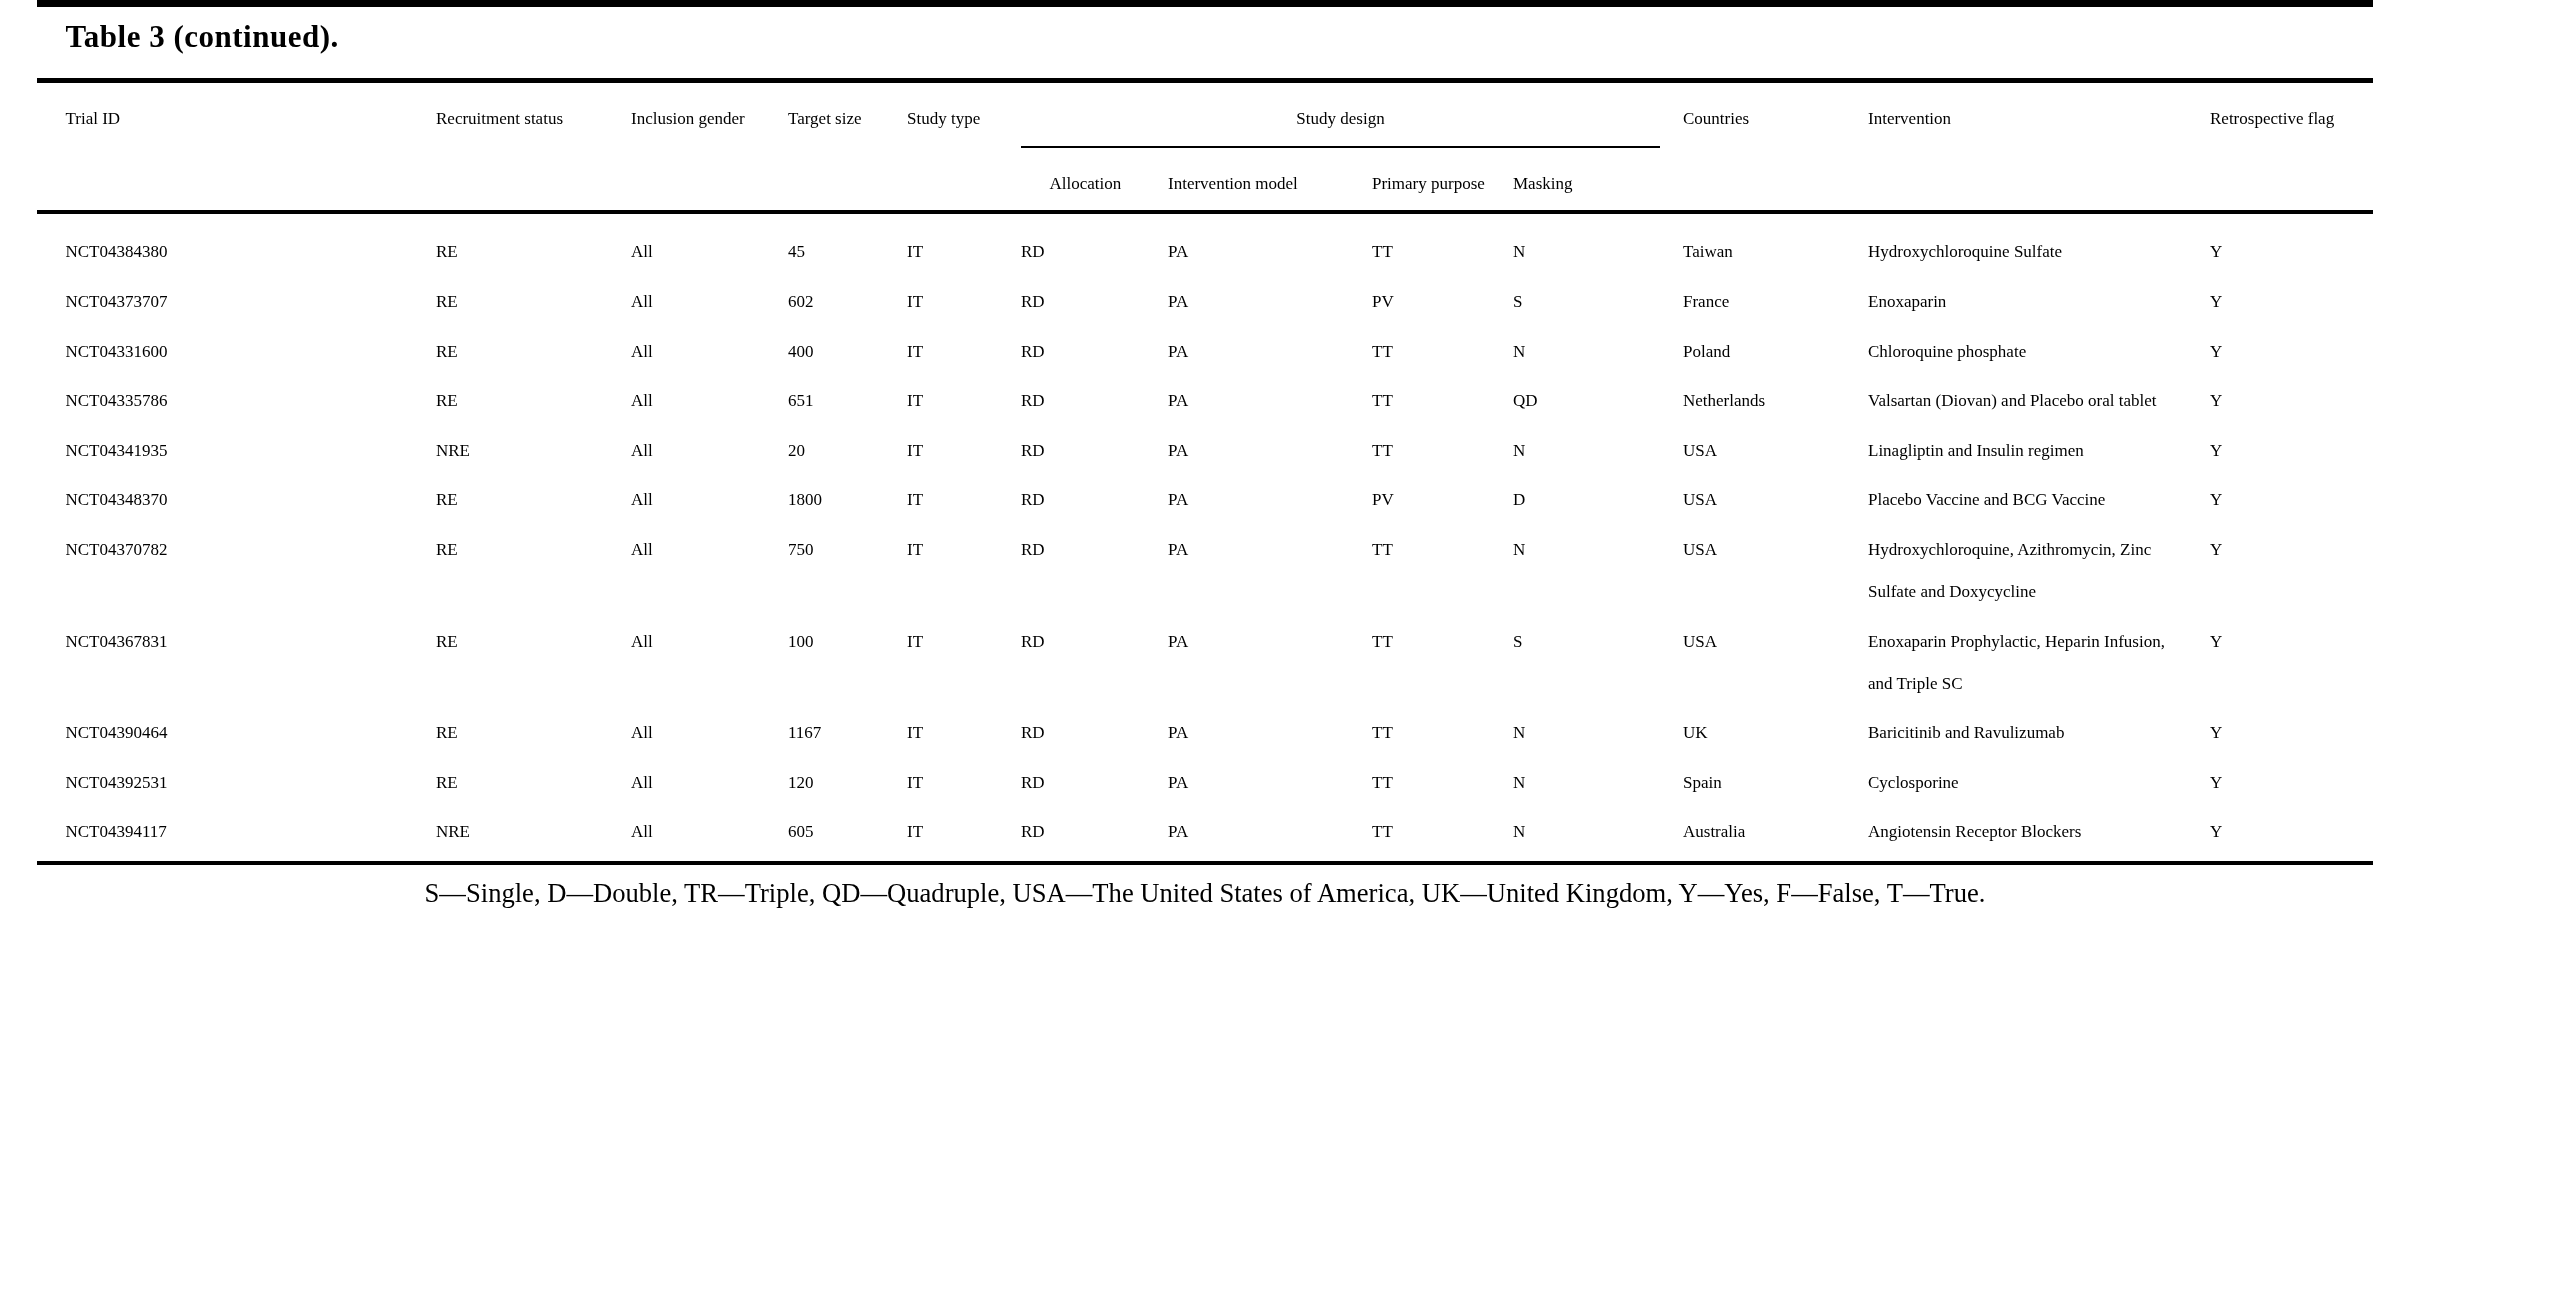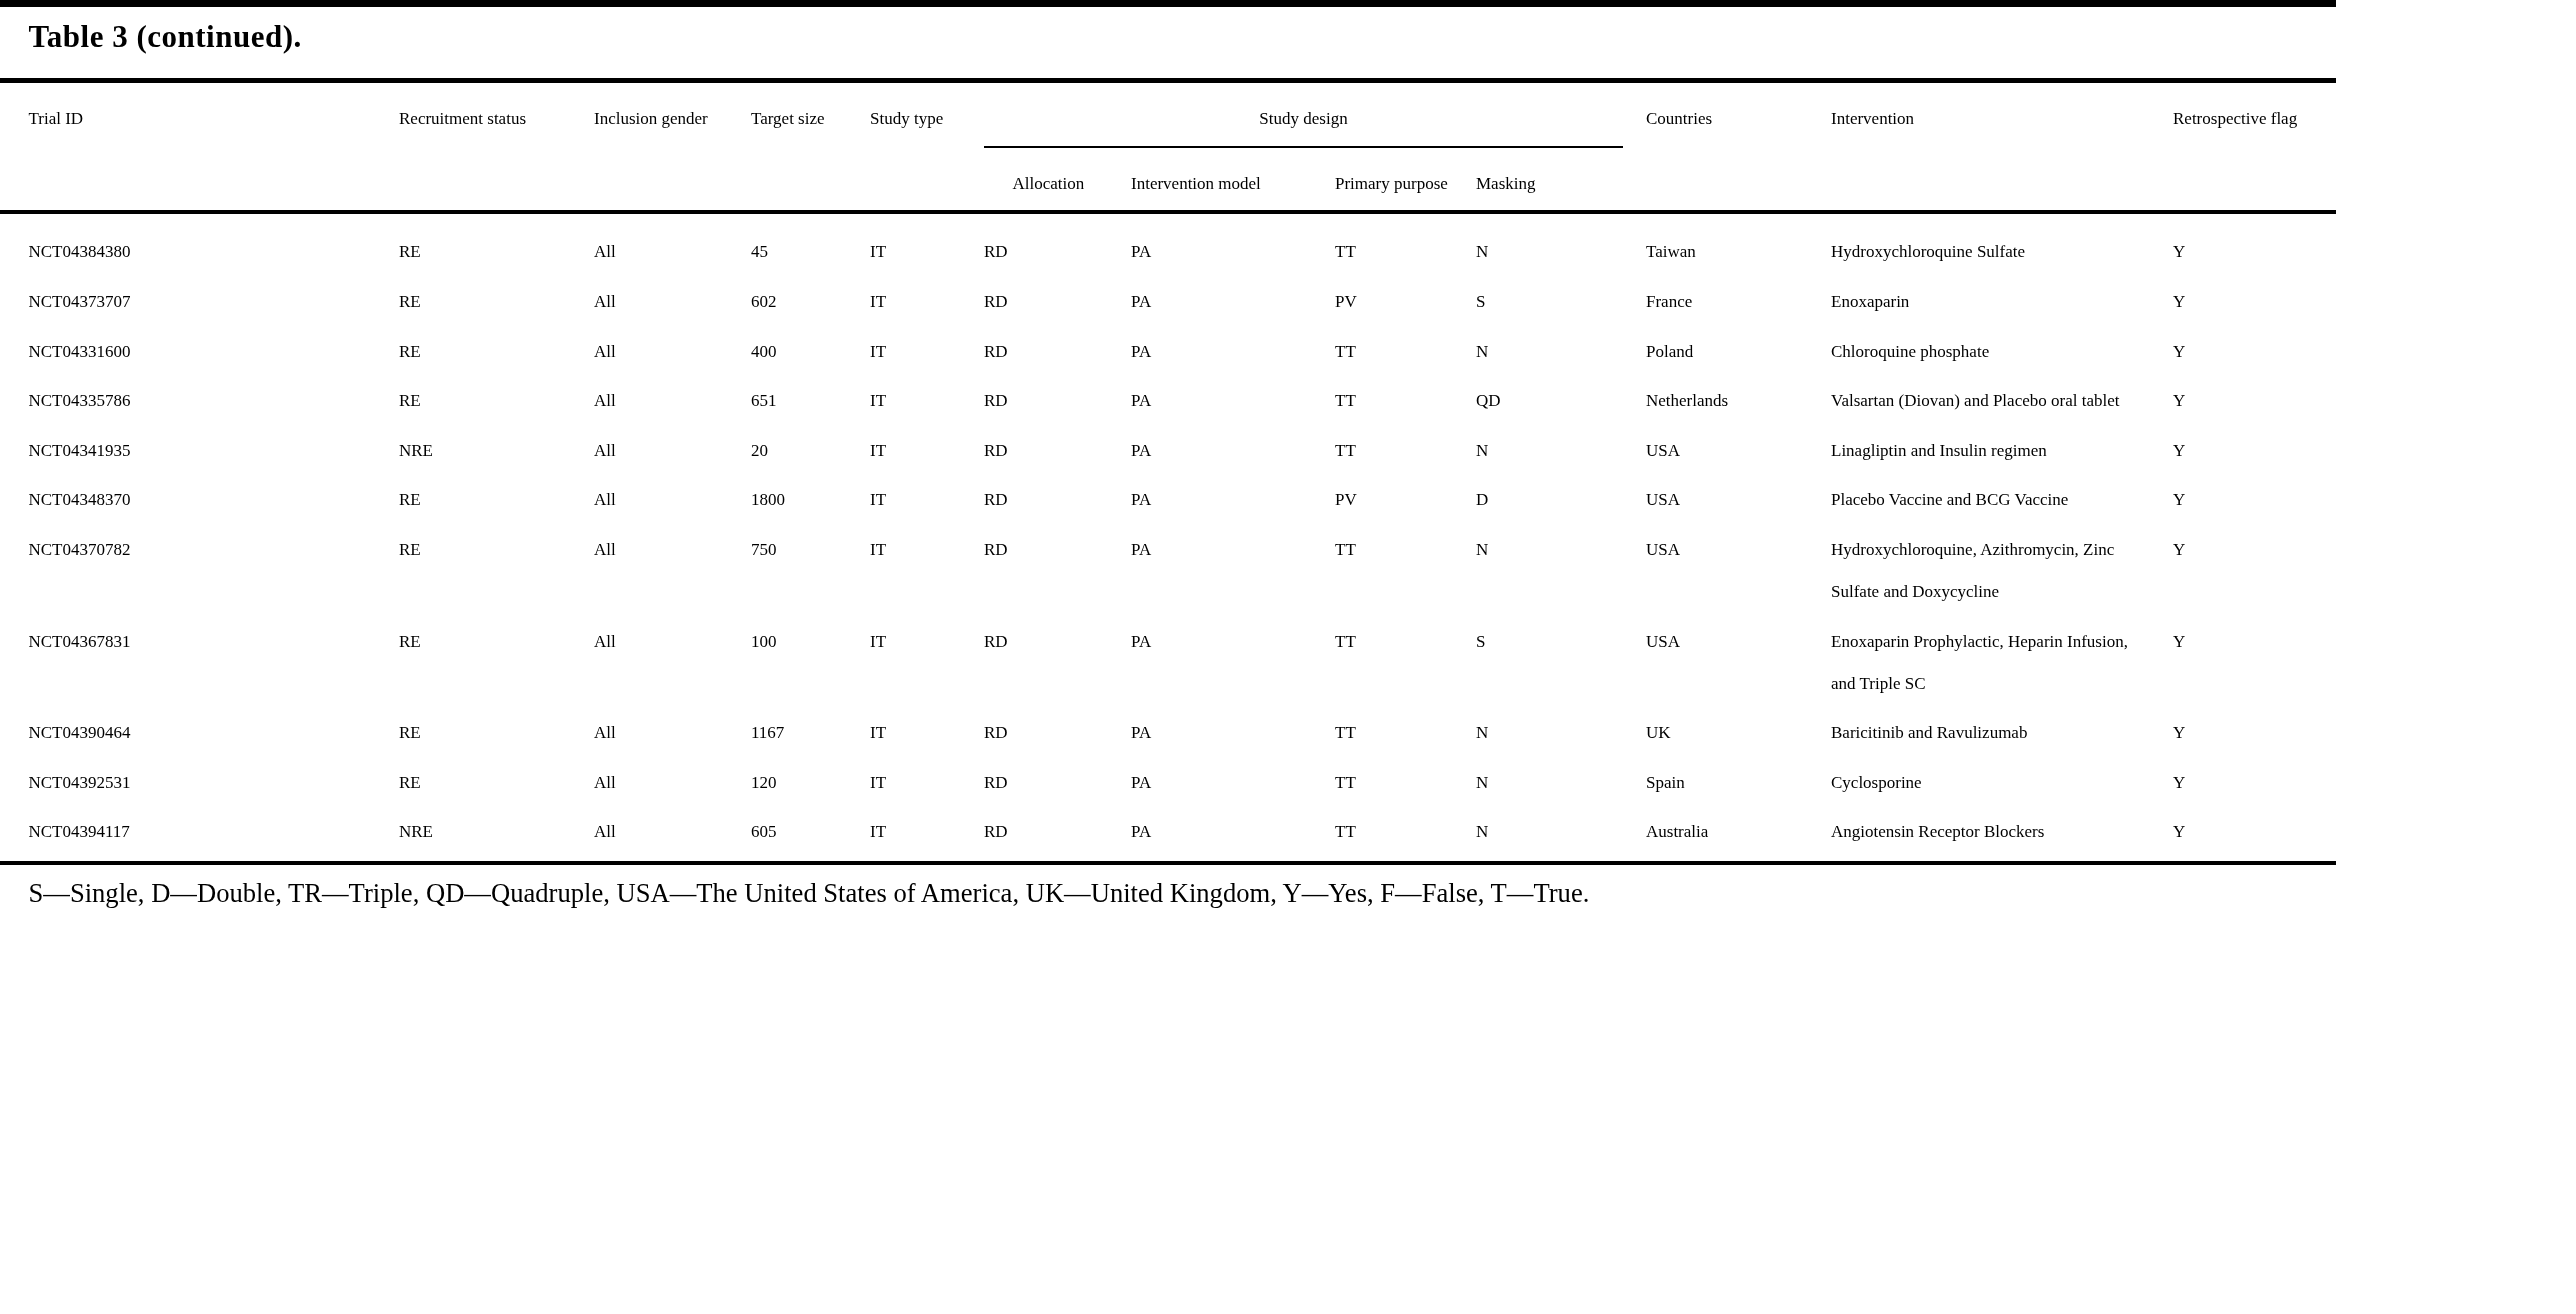--- a/index.html
+++ b/index.html
@@ -5,20 +5,21 @@
   * { margin: 0; padding: 0; box-sizing: border-box; }
   html, body { background: #ffffff; }
   .page {
     position: relative;
     width: 2336px;
     height: 1315px;
     background: #ffffff;
     color: #000000;
     font-family: "Liberation Serif", "DejaVu Serif", serif;
     overflow: hidden;
+    margin-left: 37px;
   }
   .top-bar { width: 100%; height: 6.6px; background: #000000; }
   .title {
     font-size: 31px;
     font-weight: bold;
     line-height: 42px;
     margin: 9.5px 0 0 28.5px;
     letter-spacing: 0.5px;
   }
   .rule { width: 100%; height: 4.7px; background: #000000; margin-top: 20px; }
@@ -56,21 +57,21 @@
   tbody tr:first-child td { padding-top: 17px; }
   tbody tr:last-child td { border-bottom: 4.7px solid #000000; }
 
   .footnote {
     margin-top: 11.4px;
     padding: 0 28.5px;
     font-size: 26.6px;
     line-height: 34px;
   }
   .fn-line1 { text-align: justify; text-align-last: justify; }
-  .fn-line2 { text-align: left; }
+  .fn-line2 { text-align: center; }
 </style>
 </head>
 <body>
 
 <div class="page">
   <div class="top-bar"></div>
   <div class="title">Table 3 (continued).</div>
   <div class="rule"></div>
 
   <table class="trials">

